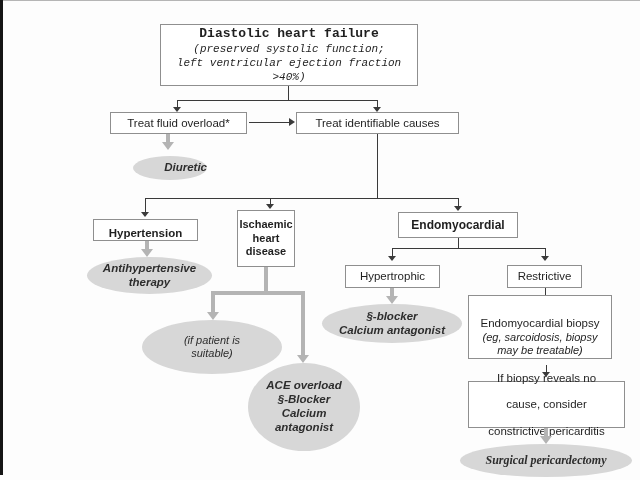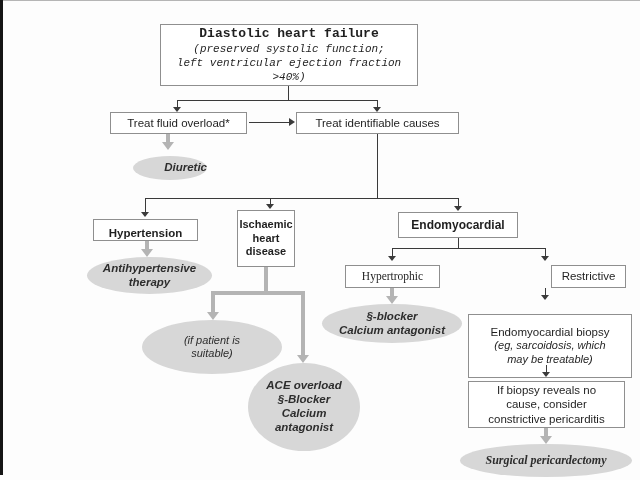--- a/index.html
+++ b/index.html
@@ -116,47 +116,47 @@
     <div>antagonist</div>
   </div>
 
   <div class="lv" style="left:458px;top:238px;height:10px;"></div>
   <div class="lh" style="left:392px;top:248px;width:153px;"></div>
   <div class="lv" style="left:392px;top:248px;height:8px;"></div>
   <div class="ah-b-down" style="left:388px;top:256px;"></div>
   <div class="lv" style="left:545px;top:248px;height:8px;"></div>
   <div class="ah-b-down" style="left:541px;top:256px;"></div>
 
-  <div class="box" style="left:345px;top:265px;width:95px;height:23px;font-family:Liberation Serif, serif;">
+  <div class="box" style="left:345px;top:265px;width:95px;height:23px;">
     <div>Hypertrophic</div>
   </div>
-  <div class="box" style="left:507px;top:265px;width:75px;height:23px;margin-left:44px;">
+  <div class="box" style="left:507px;top:265px;width:75px;height:23px;">
     <div>Restrictive</div>
   </div>
 
   <div class="gv" style="left:390px;top:288px;height:8px;"></div>
   <div class="ah-g-down" style="left:386px;top:296px;"></div>
   <div class="ellipse" style="left:322px;top:304px;width:140px;height:39px;">
     <div>§-blocker</div>
     <div>Calcium antagonist</div>
   </div>
 
   <div class="lv" style="left:545px;top:288px;height:7px;"></div>
   <div class="ah-b-down" style="left:541px;top:295px;"></div>
 
-  <div class="box" style="left:468px;top:314px;width:164px;height:64px;">
+  <div class="box" style="left:468px;top:295px;width:144px;height:64px;justify-content:flex-end;">
     <div>Endomyocardial biopsy</div>
-    <div class="it">(eg, sarcoidosis, which</div>
+    <div class="it">(eg, sarcoidosis, biopsy</div>
     <div class="it">may be treatable)</div>
   </div>
 
   <div class="lv" style="left:546px;top:365px;height:7px;"></div>
   <div class="ah-b-down" style="left:542px;top:372px;"></div>
 
-  <div class="box" style="left:468px;top:381px;width:157px;height:47px;">
+  <div class="box" style="left:468px;top:381px;width:157px;height:47px;gap:12px;">
     <div>If biopsy reveals no</div>
     <div>cause, consider</div>
     <div>constrictive pericarditis</div>
   </div>
 
   <div class="gv" style="left:544px;top:428px;height:8px;"></div>
   <div class="ah-g-down" style="left:540px;top:436px;"></div>
   <div class="ellipse" style="left:460px;top:444px;width:172px;height:33px;font-size:12px;font-family:Liberation Serif, serif;">
     <div>Surgical pericardectomy</div>
   </div>

